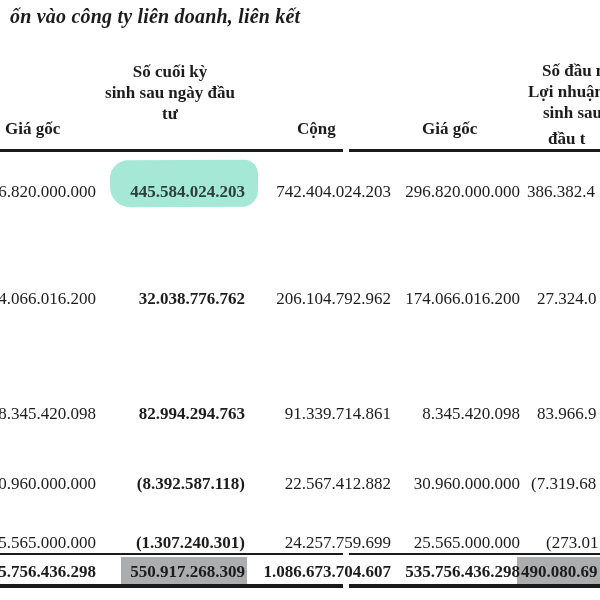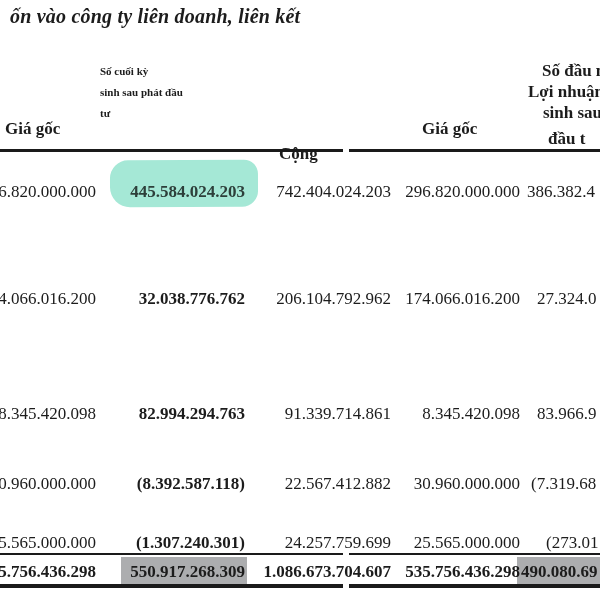--- a/index.html
+++ b/index.html
@@ -3,22 +3,22 @@
 <meta charset="utf-8">
 <style>
   html,body{margin:0;padding:0;overflow:hidden;}
   body{width:600px;height:600px;background:#ffffff;position:relative;
        font-family:"Liberation Serif","DejaVu Serif",serif;color:#1c1c1c;}
   .abs{position:absolute;white-space:nowrap;}
   .title{left:10px;top:5px;font-size:20px;font-weight:bold;font-style:italic;letter-spacing:.2px;}
   
   .hdr{font-weight:bold;font-size:17px;}
   .h-c1{left:5px;top:119px;}
-  .h-c2{left:100px;top:61px;width:140px;line-height:21px;font-weight:bold;font-size:11px;position:absolute;}
-  .h-c3{left:279px;top:119px;margin-top:25px;}
+  .h-c2{left:100px;top:61px;width:140px;text-align:center;line-height:21px;font-weight:bold;font-size:17px;position:absolute;}
+  .h-c3{left:297px;top:119px;}
   .h-c4{left:422px;top:119px;}
   .h-c5-1{left:542px;top:61px;}
   .h-c5-2{left:528px;top:82px;}
   .h-c5-3{left:543px;top:103px;}
   .h-c5-4{left:548px;top:129px;}
   
   .rule{position:absolute;background:#1a1a1a;}
   .seg-l{left:0;width:343px;}
   .seg-r{left:349px;width:251px;}
   .rule-hdr{top:149px;height:3px;}
@@ -44,21 +44,21 @@
 </head>
 <body>
 
 <div>
 
   <div class="abs title">ốn vào công ty liên doanh, liên kết</div>
 
   <div class="abs hdr h-c1">Giá gốc</div>
   <div class="h-c2">
     <div>Số cuối kỳ</div>
-    <div>sinh sau phát đầu</div>
+    <div>sinh sau ngày đầu</div>
     <div>tư</div>
   </div>
   <div class="abs hdr h-c3">Cộng</div>
   <div class="abs hdr h-c4">Giá gốc</div>
   <div class="abs hdr h-c5-1">Số đầu n</div>
   <div class="abs hdr h-c5-2">Lợi nhuận</div>
   <div class="abs hdr h-c5-3">sinh sau</div>
   <div class="abs hdr h-c5-4">đầu t</div>
 
   <div class="rule rule-hdr seg-l"></div>

